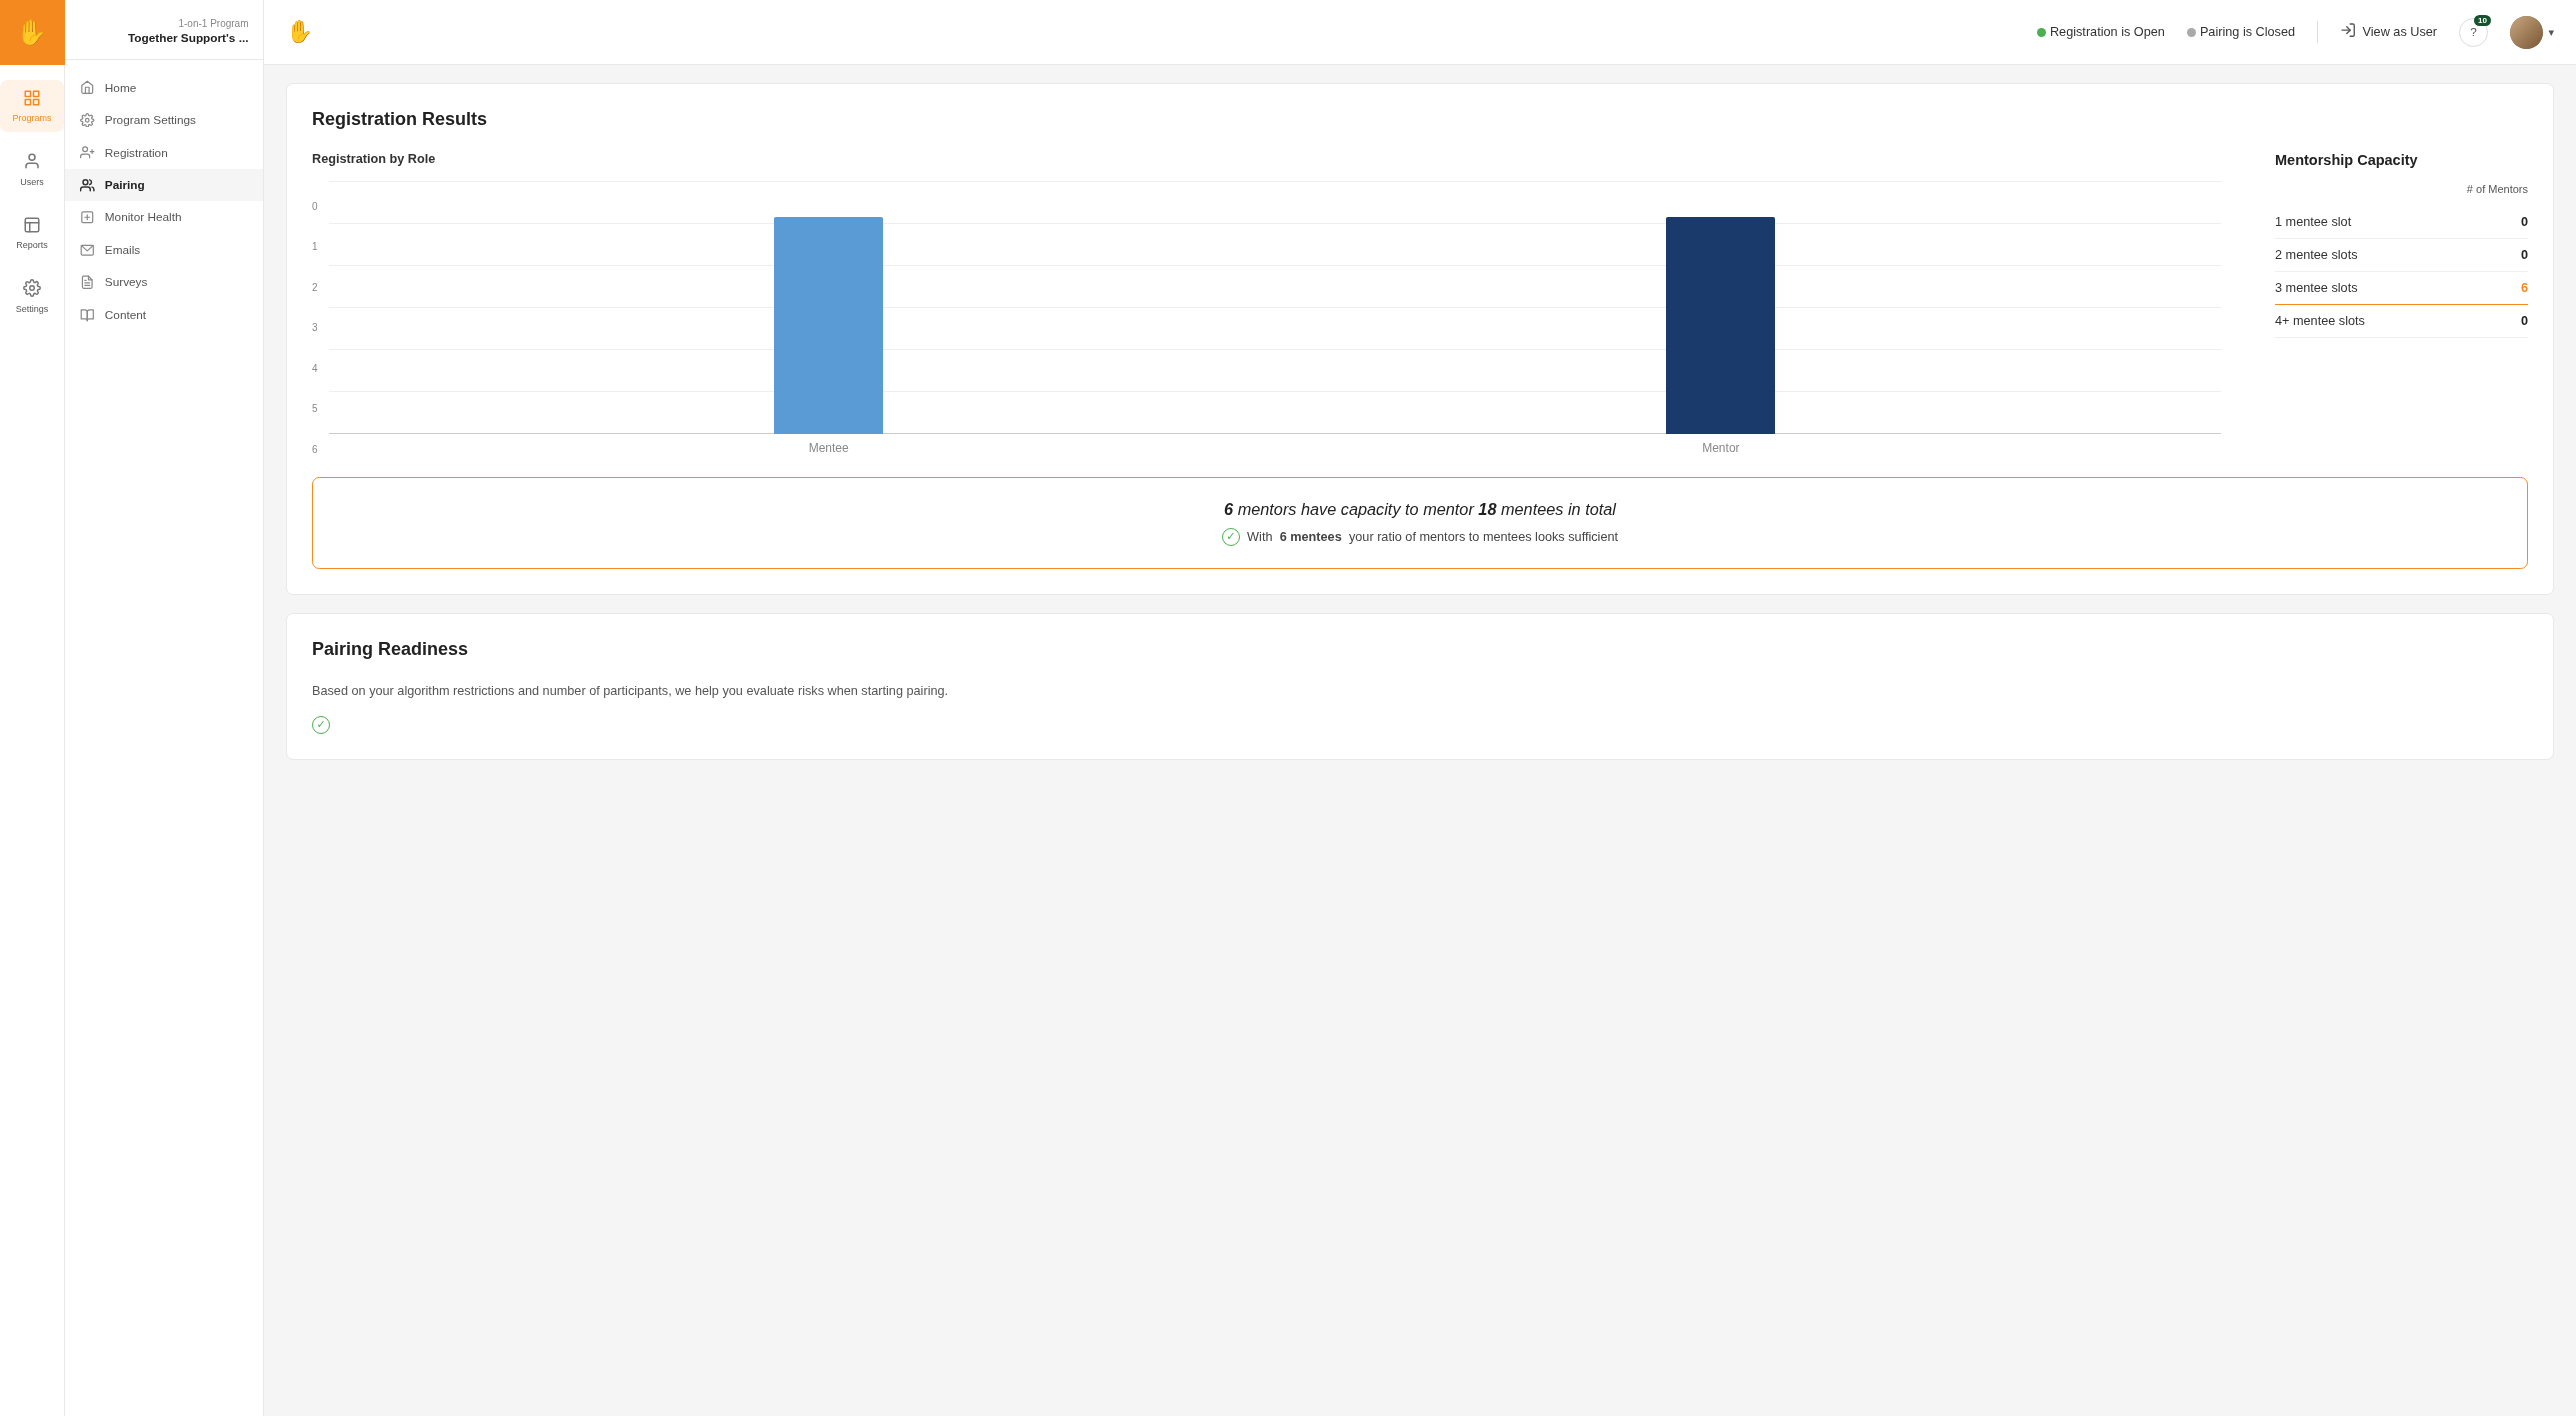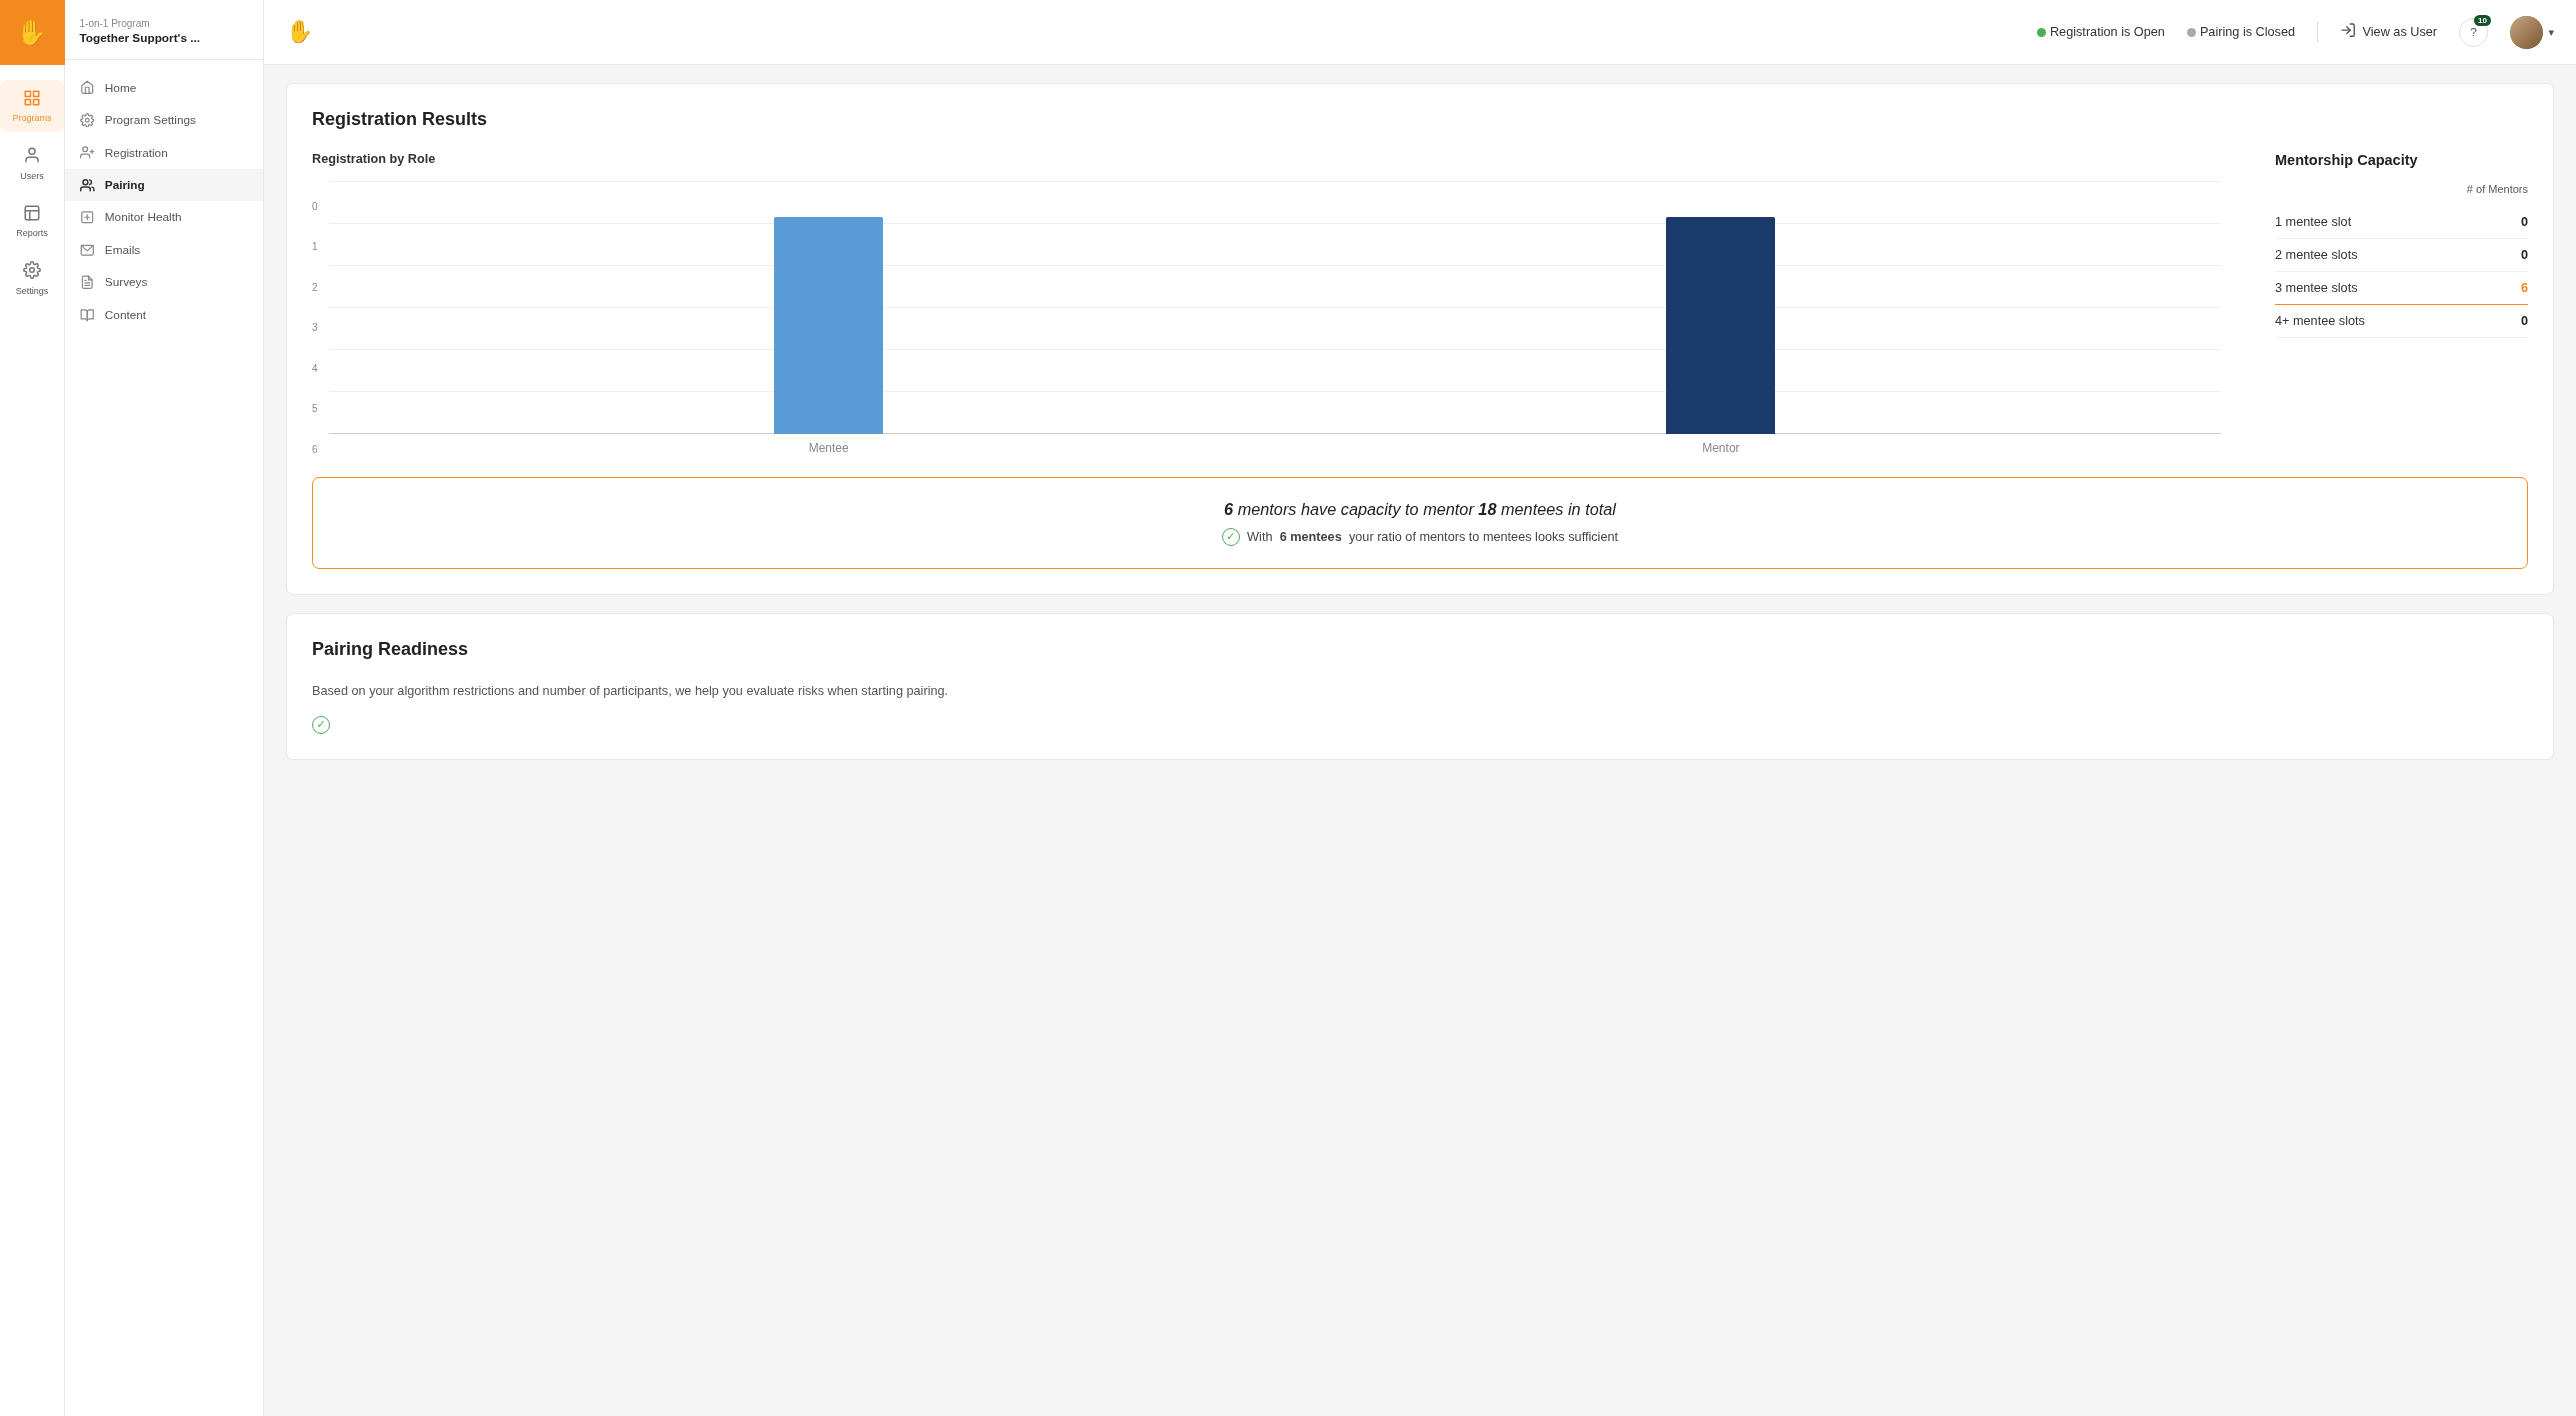--- a/index.html
+++ b/index.html
@@ -25,21 +25,21 @@
       align-items: center;
       justify-content: center;
       flex-shrink: 0;
     }
     .icon-bar-items {
       display: flex;
       flex-direction: column;
       align-items: center;
       width: 100%;
       padding-top: 14.5px;
-      gap: 5px;
+      gap: 11px;
     }
     .icon-bar-item {
       display: flex;
       flex-direction: column;
       align-items: center;
       padding: 9px 7.2px;
       cursor: pointer;
       border-radius: 7.2px;
       width: 100%;
       gap: 3.6px;
@@ -57,20 +57,21 @@
       width: 199px;
       background: #fff;
       border-right: 0.9px solid #e8e8e8;
       display: flex;
       flex-direction: column;
       flex-shrink: 0;
     }
     .sidebar-header {
       padding: 18px 14.5px 14.5px;
       border-bottom: 0.9px solid #e8e8e8;
+      text-align: right;
     }
     .sidebar-header-sub {
       font-size: 10px;
       color: #888;
       margin-bottom: 1.8px;
     }
     .sidebar-header-title {
       font-size: 11.8px;
       font-weight: 600;
       color: #222;

